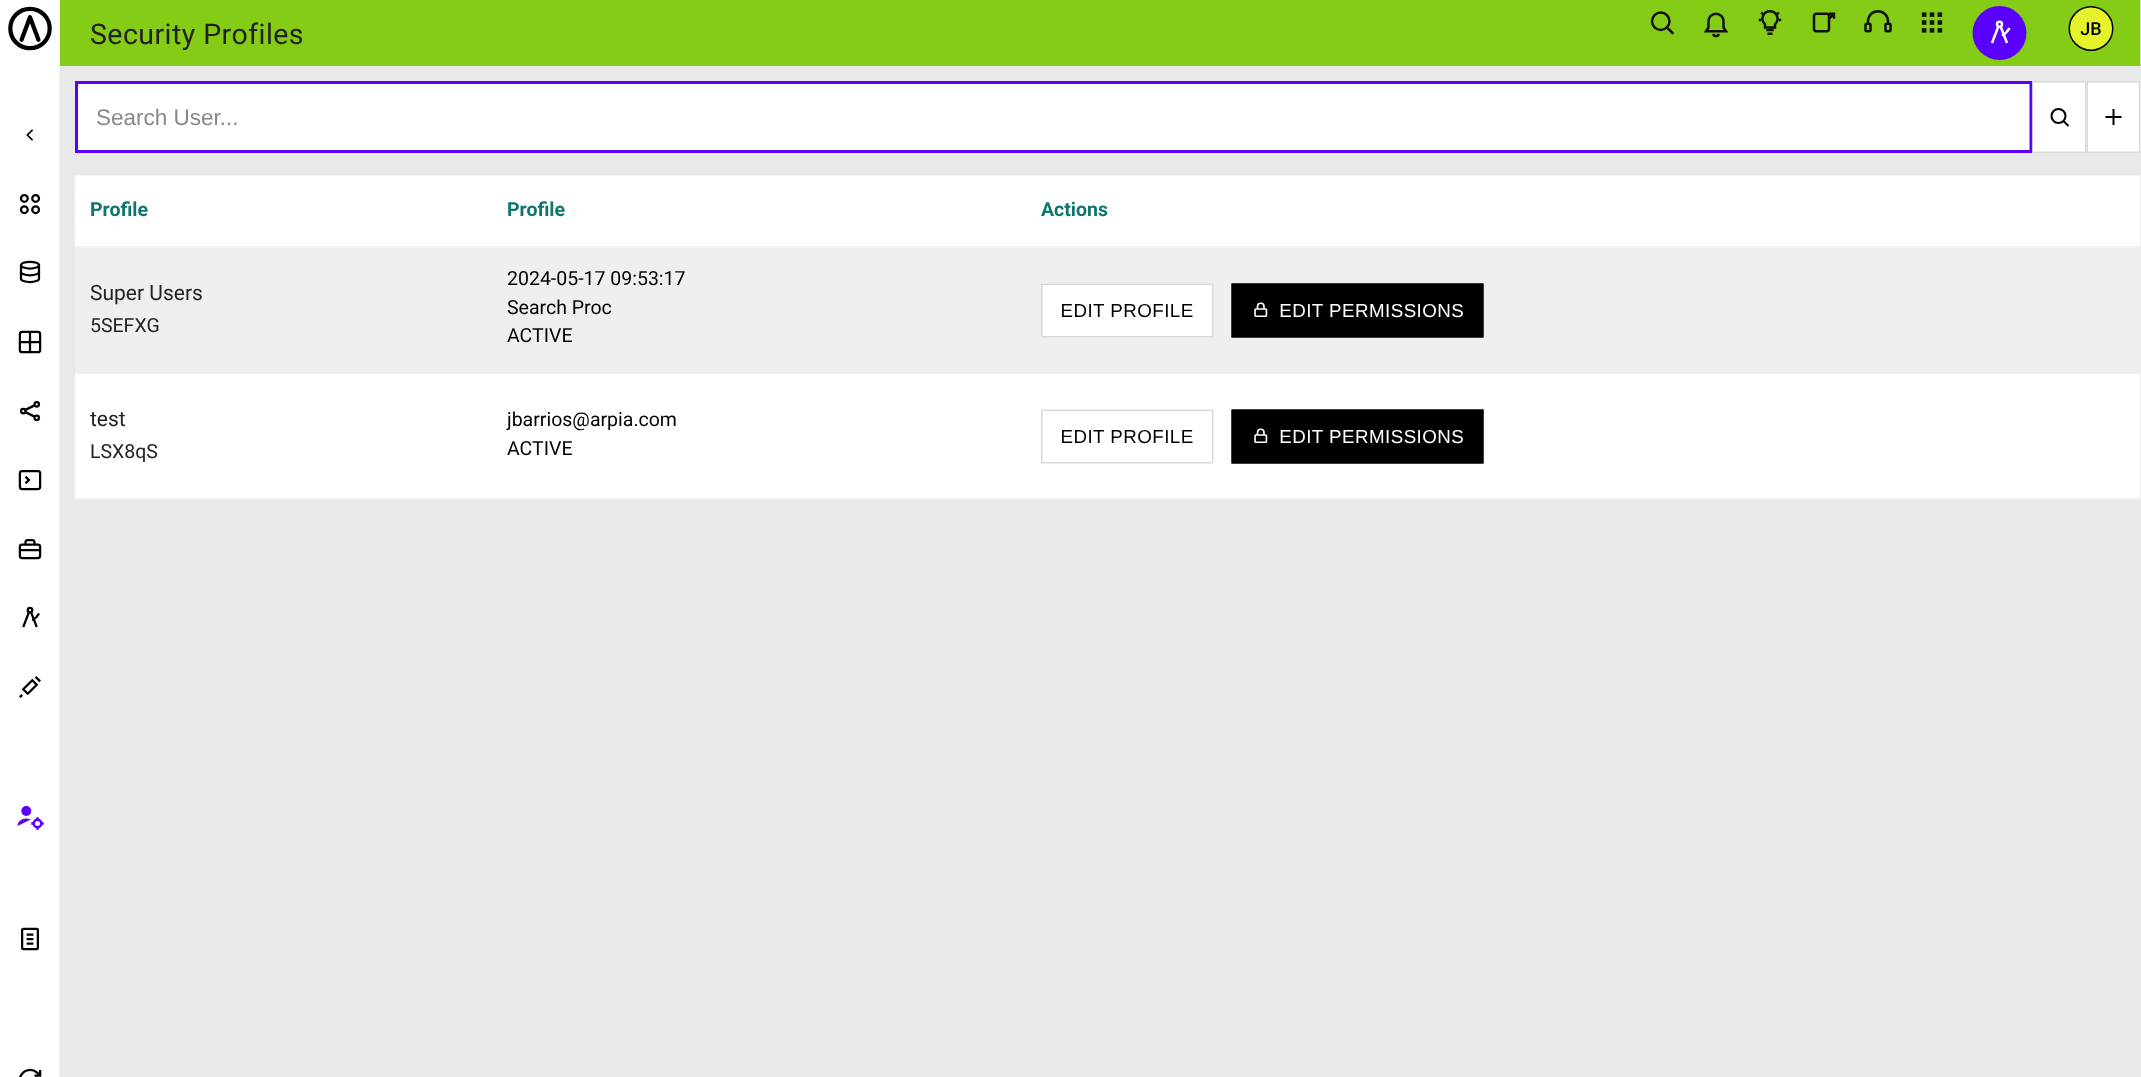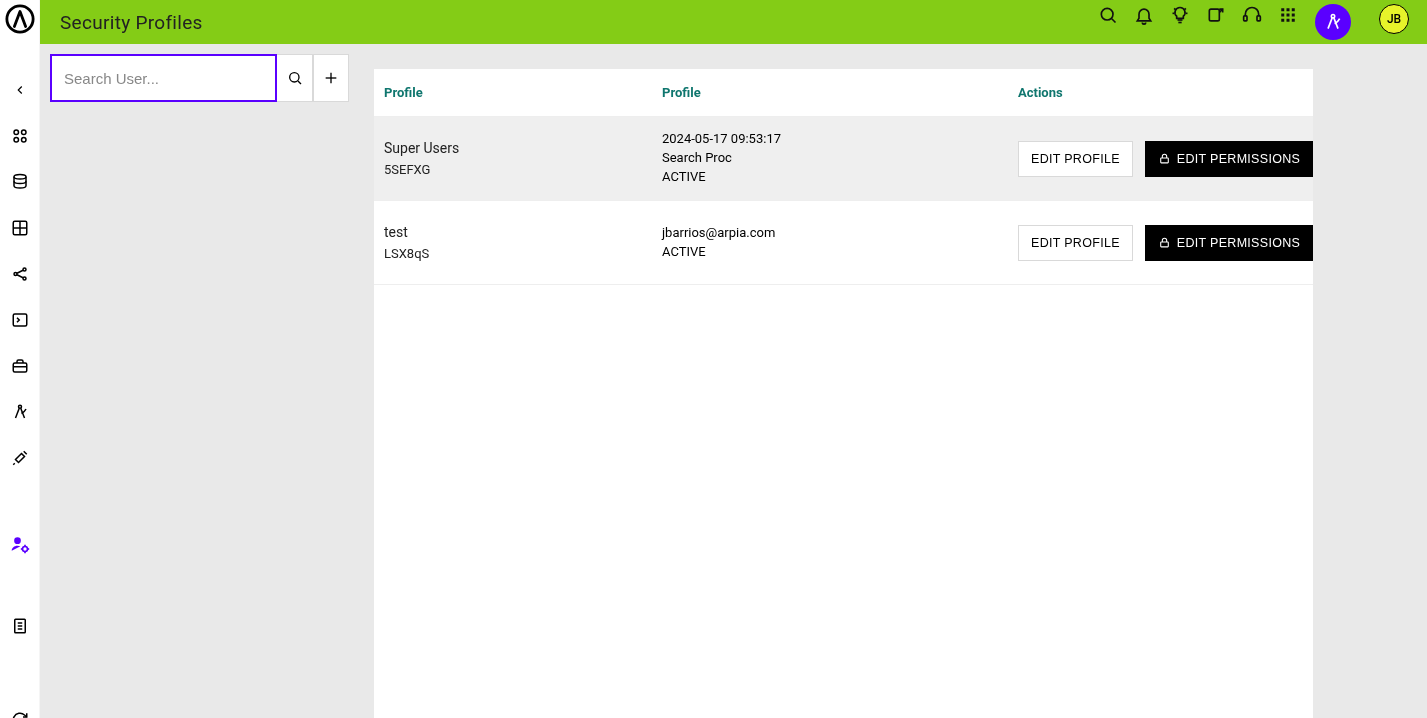--- a/index.html
+++ b/index.html
@@ -101,22 +101,21 @@
     margin-left: 14px;
     margin-right: 8px;
     cursor: pointer;
   }
 
   
   .content {
     padding: 10px 0 0 10px;
     flex: 1;
     display: flex;
-    flex-direction: row;
-    gap: 25px;
+    flex-direction: column;
   }
 
   .search-row {
     display: flex;
     gap: 0;
     margin-right: 0;
   }
   .search-input {
     flex: 1;
     height: 48px;

